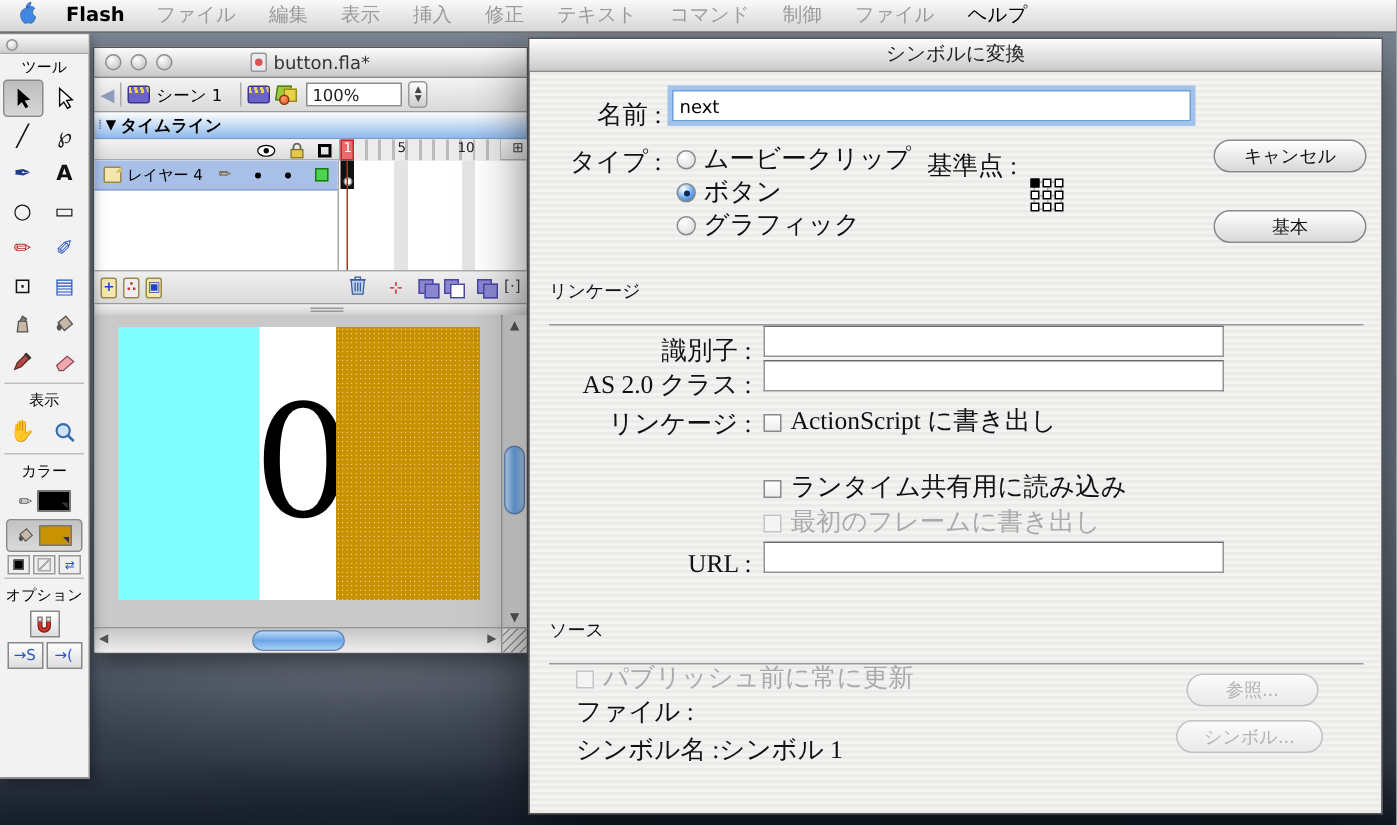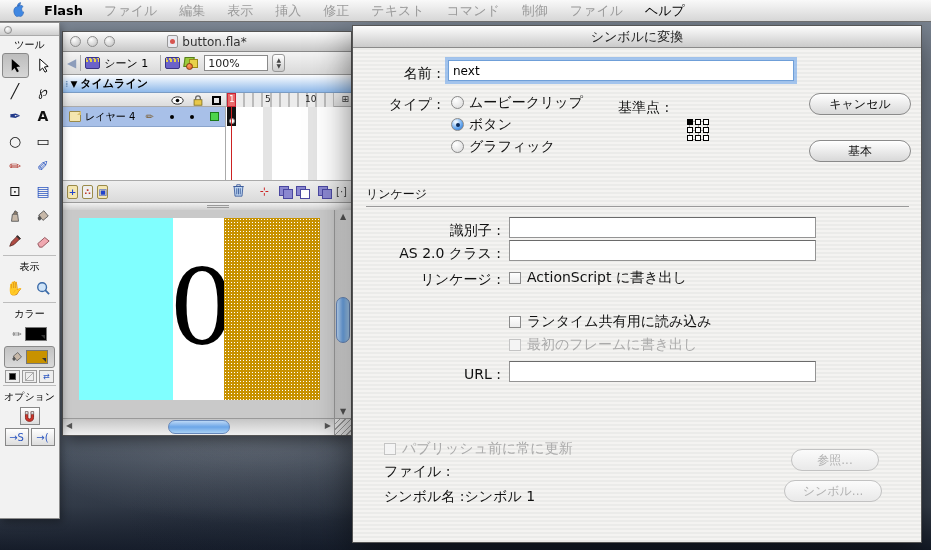--- a/index.html
+++ b/index.html
@@ -118,36 +118,36 @@
   .harrow{position:absolute;top:2px;font-size:8px;color:#555;}
   .resize-grip{position:absolute;right:0;bottom:0;width:17px;height:17px;background:#e2e2e2;border-left:1px solid #999;border-top:1px solid #999;
     background-image:repeating-linear-gradient(135deg,transparent 0 3px,#999 3px 4px);}
   
   .dialog{position:absolute;left:352px;top:25px;width:570px;height:518px;
     background:repeating-linear-gradient(180deg,#f4f3f1 0 2px,#ebebe9 2px 4px);
     border:1px solid #555;box-shadow:0 12px 34px rgba(0,0,0,.55);z-index:35;font-size:12px;color:#111;}
   .dlg-title{height:22px;background:linear-gradient(#fdfdfd,#cacaca);border-bottom:1px solid #8a8a8a;
     text-align:center;line-height:22px;font-size:13px;color:#222;}
   .abs{position:absolute;}
-  .lbl{font-size:14px;color:#111;white-space:nowrap;}
+  .lbl{font-size:17px;color:#111;white-space:nowrap;font-family:Liberation Serif, serif;}
   .lbl.r{text-align:right;}
   .fld{background:#fff;border:1px solid #949494;border-top-color:#6a6a6a;height:21px;font-size:12px;padding:2px 4px;font-family:inherit;color:#000;width:100%;}
   .fld.focus{outline:none;box-shadow:0 0 0 3px rgba(120,170,235,.65);border-color:#6f9fd8;}
   .pill{height:22px;border-radius:11px;border:1px solid #8a8a8a;background:linear-gradient(#ffffff,#d8d8d8);
     font-size:12px;color:#111;text-align:center;line-height:20px;box-shadow:0 1px 1px rgba(255,255,255,.8) inset;}
   .pill.primary{background:linear-gradient(#cde5fb 0%,#6fb0f2 45%,#3f87e2 55%,#a8d4f8 100%);
     border-color:#4a6fa5;box-shadow:0 0 0 3px rgba(120,170,235,.55);}
   .pill.off{color:#b2b2b2;border-color:#c2c2c2;background:linear-gradient(#fbfbfb,#e9e9e9);box-shadow:none;}
   .radio{width:13px;height:13px;border-radius:50%;border:1px solid #8a8a8a;background:radial-gradient(circle at 35% 30%,#fff,#d8d8d8);display:inline-block;vertical-align:-2px;margin-right:5px;}
   .radio.on{background:radial-gradient(circle at 35% 28%,#e8f4ff 10%,#5fa3ee 60%,#2a6ac0);position:relative;}
   .radio.on::after{content:"";position:absolute;left:4px;top:4px;width:4px;height:4px;border-radius:50%;background:#0a2a5a;}
   .cb{width:12px;height:12px;border:1px solid #8a8a8a;background:linear-gradient(#fff,#ececec);display:inline-block;vertical-align:-2px;margin-right:6px;}
   .cb.off{border-color:#c4c4c4;background:#f4f4f4;}
   .dimtxt{color:#aaa;}
-  .section{font-size:12px;color:#111;border-bottom:1px solid #9a9a9a;padding-bottom:3px;}
+  .section{font-size:12px;color:#111;border-bottom:1px solid #9a9a9a;padding-bottom:13px;}
   .reggrid{width:24px;height:24px;position:relative;}
   .reggrid::before{content:"";position:absolute;left:2px;top:2px;right:3px;bottom:3px;
     background:linear-gradient(#aaa,#aaa) center/100% 1px no-repeat,linear-gradient(#aaa,#aaa) center/1px 100% no-repeat,
     linear-gradient(#aaa,#aaa) top/100% 1px no-repeat,linear-gradient(#aaa,#aaa) bottom/100% 1px no-repeat,
     linear-gradient(#aaa,#aaa) left/1px 100% no-repeat,linear-gradient(#aaa,#aaa) right/1px 100% no-repeat;}
   .regsq{position:absolute;width:6px;height:6px;background:#fff;border:1px solid #000;}
   .regsq.fill{background:#000;}
 </style>
 </head>
 <body>
@@ -441,20 +441,21 @@
     <input class="abs fld" style="left: 156px; top: 214px; width: 307px;" value="">
 
     <div class="abs lbl r" style="left:30px;top:245px;width:118px">リンケージ :</div>
     <div class="abs" style="left:156px;top:243px"><span class="cb"></span><span class="lbl">ActionScript に書き出し</span></div>
     <div class="abs" style="left:156px;top:287px"><span class="cb"></span><span class="lbl">ランタイム共有用に読み込み</span></div>
     <div class="abs" style="left:156px;top:310px"><span class="cb off"></span><span class="lbl dimtxt">最初のフレームに書き出し</span></div>
 
     <div class="abs lbl r" style="left:30px;top:340px;width:118px">URL :</div>
     <input class="abs fld" style="left: 156px; top: 335px; width: 307px;" value="">
 
+    <div class="abs section" style="left:13px;top:386px;width:543px">ソース</div>
 
     <div class="abs" style="left:31px;top:414px"><span class="cb off"></span><span class="lbl dimtxt">パブリッシュ前に常に更新</span></div>
     <div class="abs lbl" style="left:31px;top:437px">ファイル :</div>
     <div class="abs pill off" style="left:438px;top:423px;width:88px">参照...</div>
     <div class="abs lbl" style="left:31px;top:462px">シンボル名 :シンボル 1</div>
     <div class="abs pill off" style="left:431px;top:454px;width:98px">シンボル...</div>
   </div>
 </div>
 
 </body></html>

